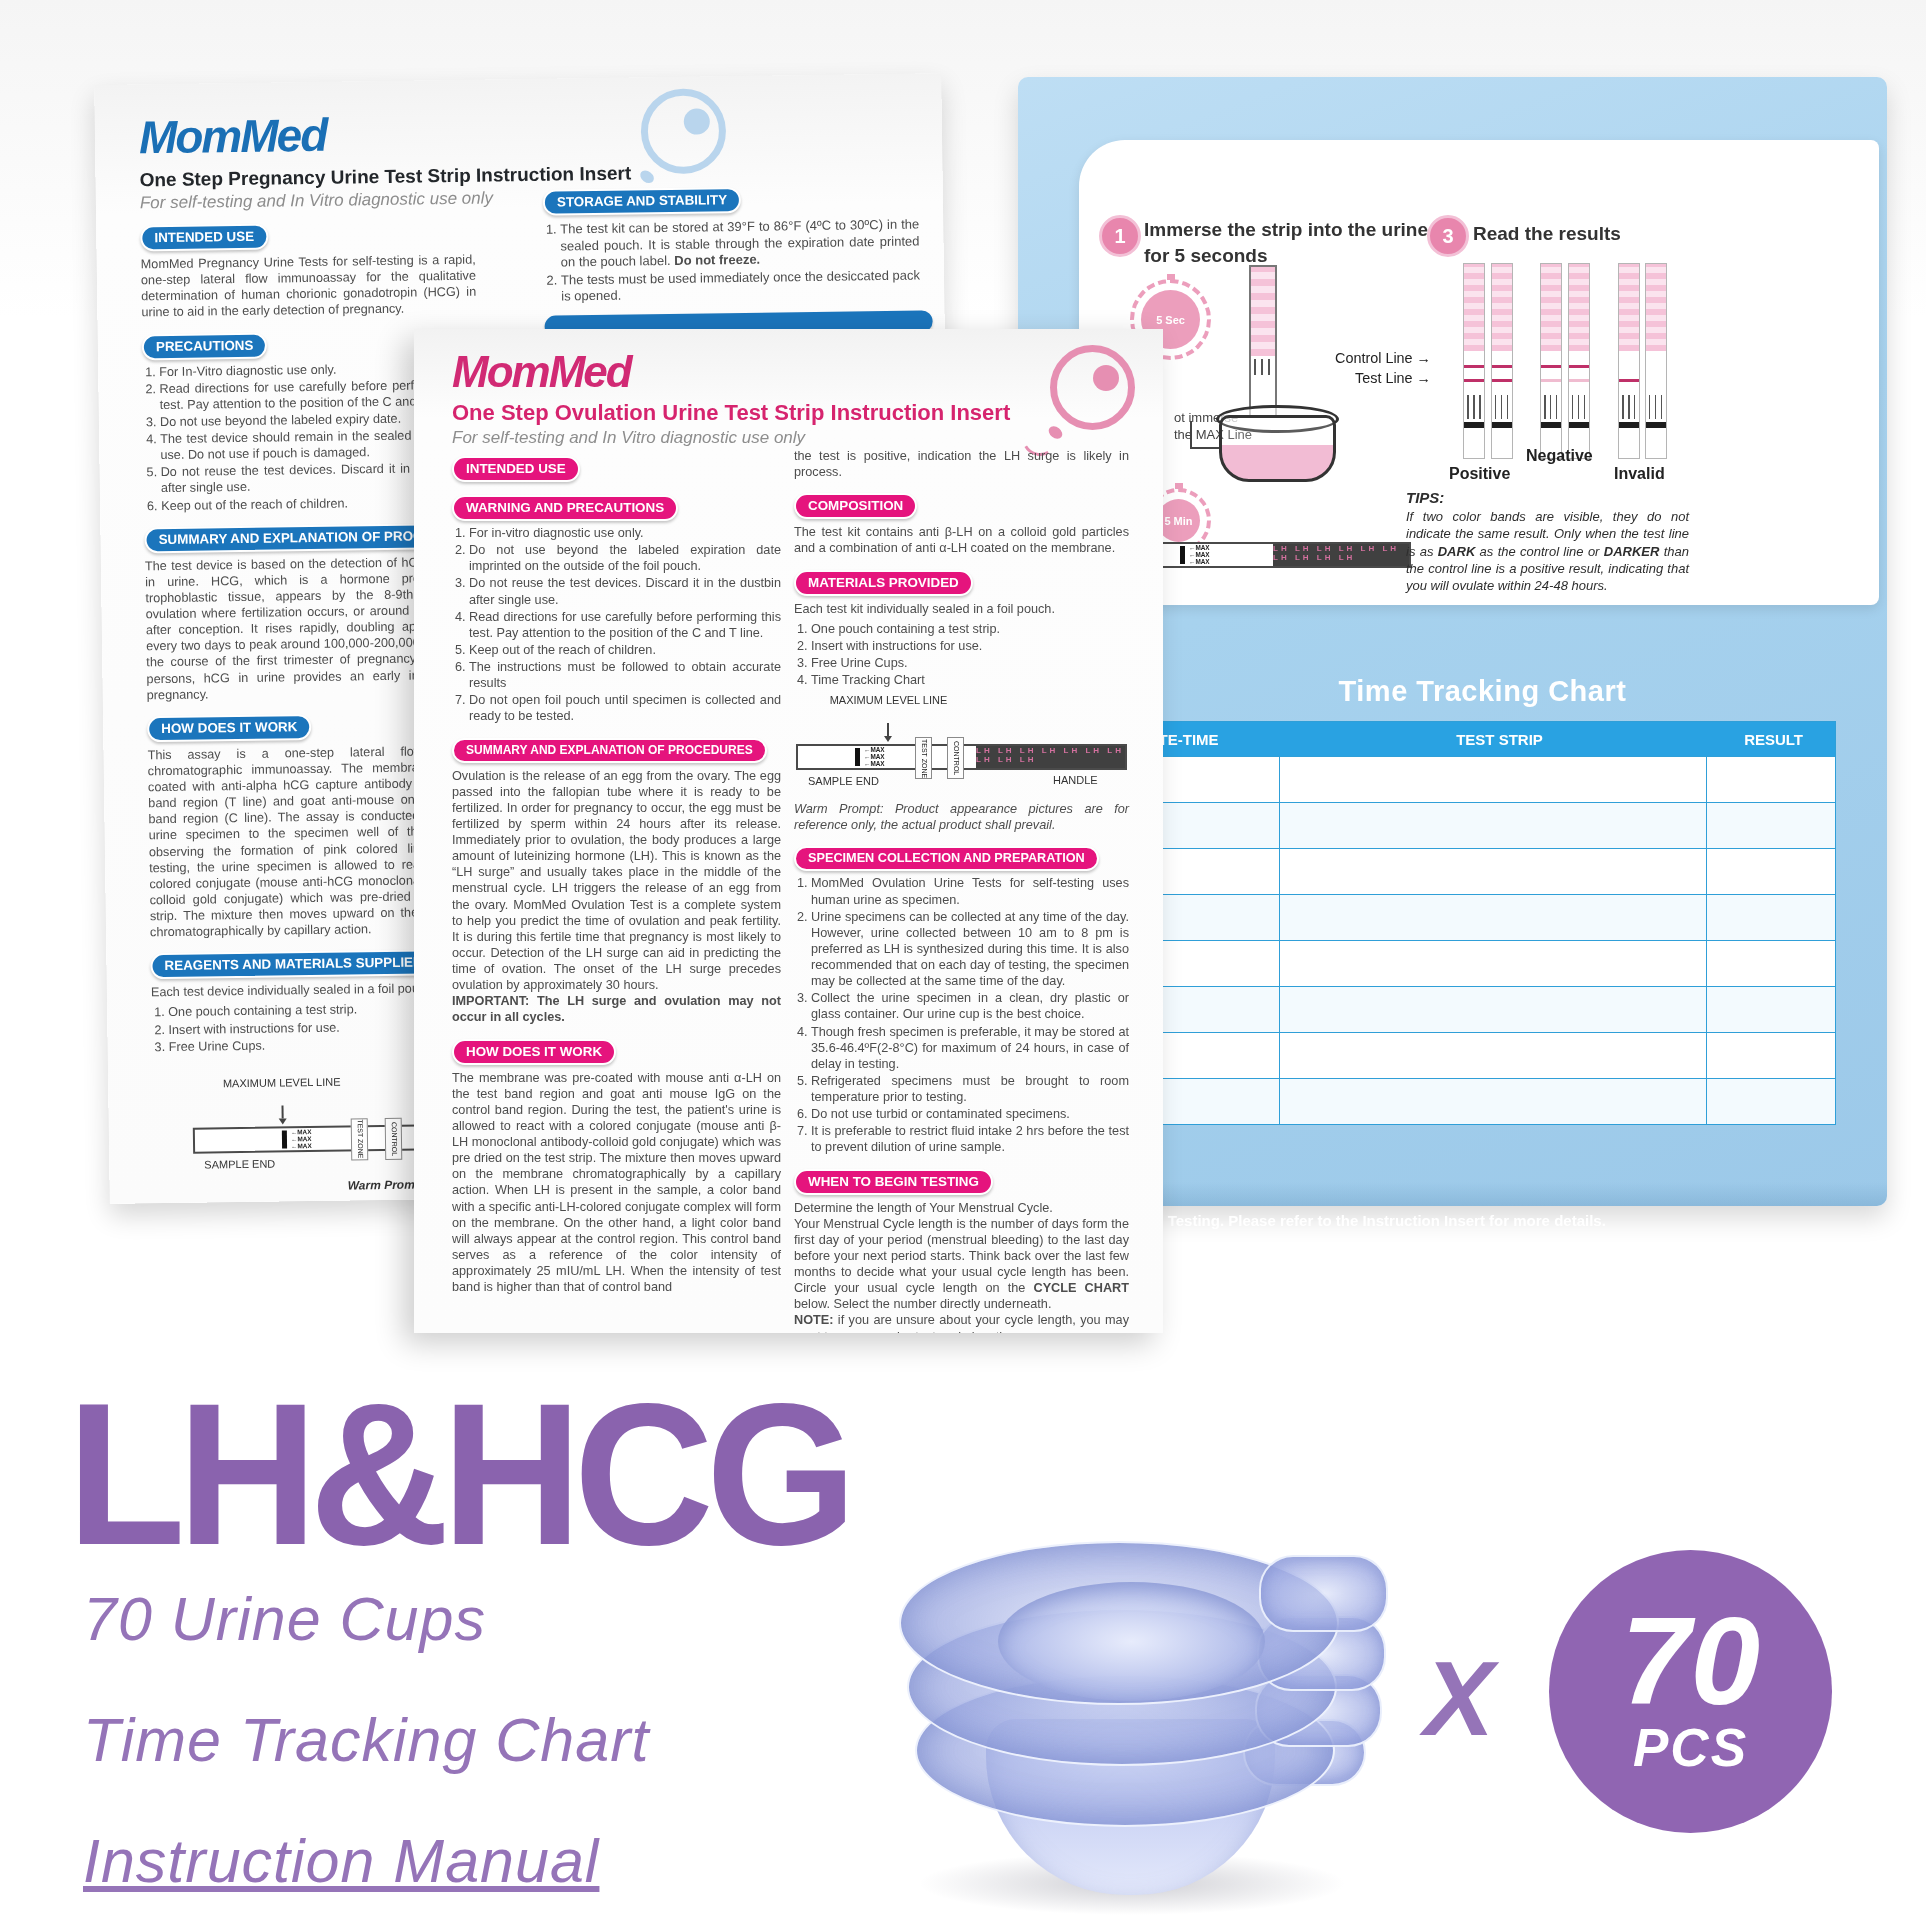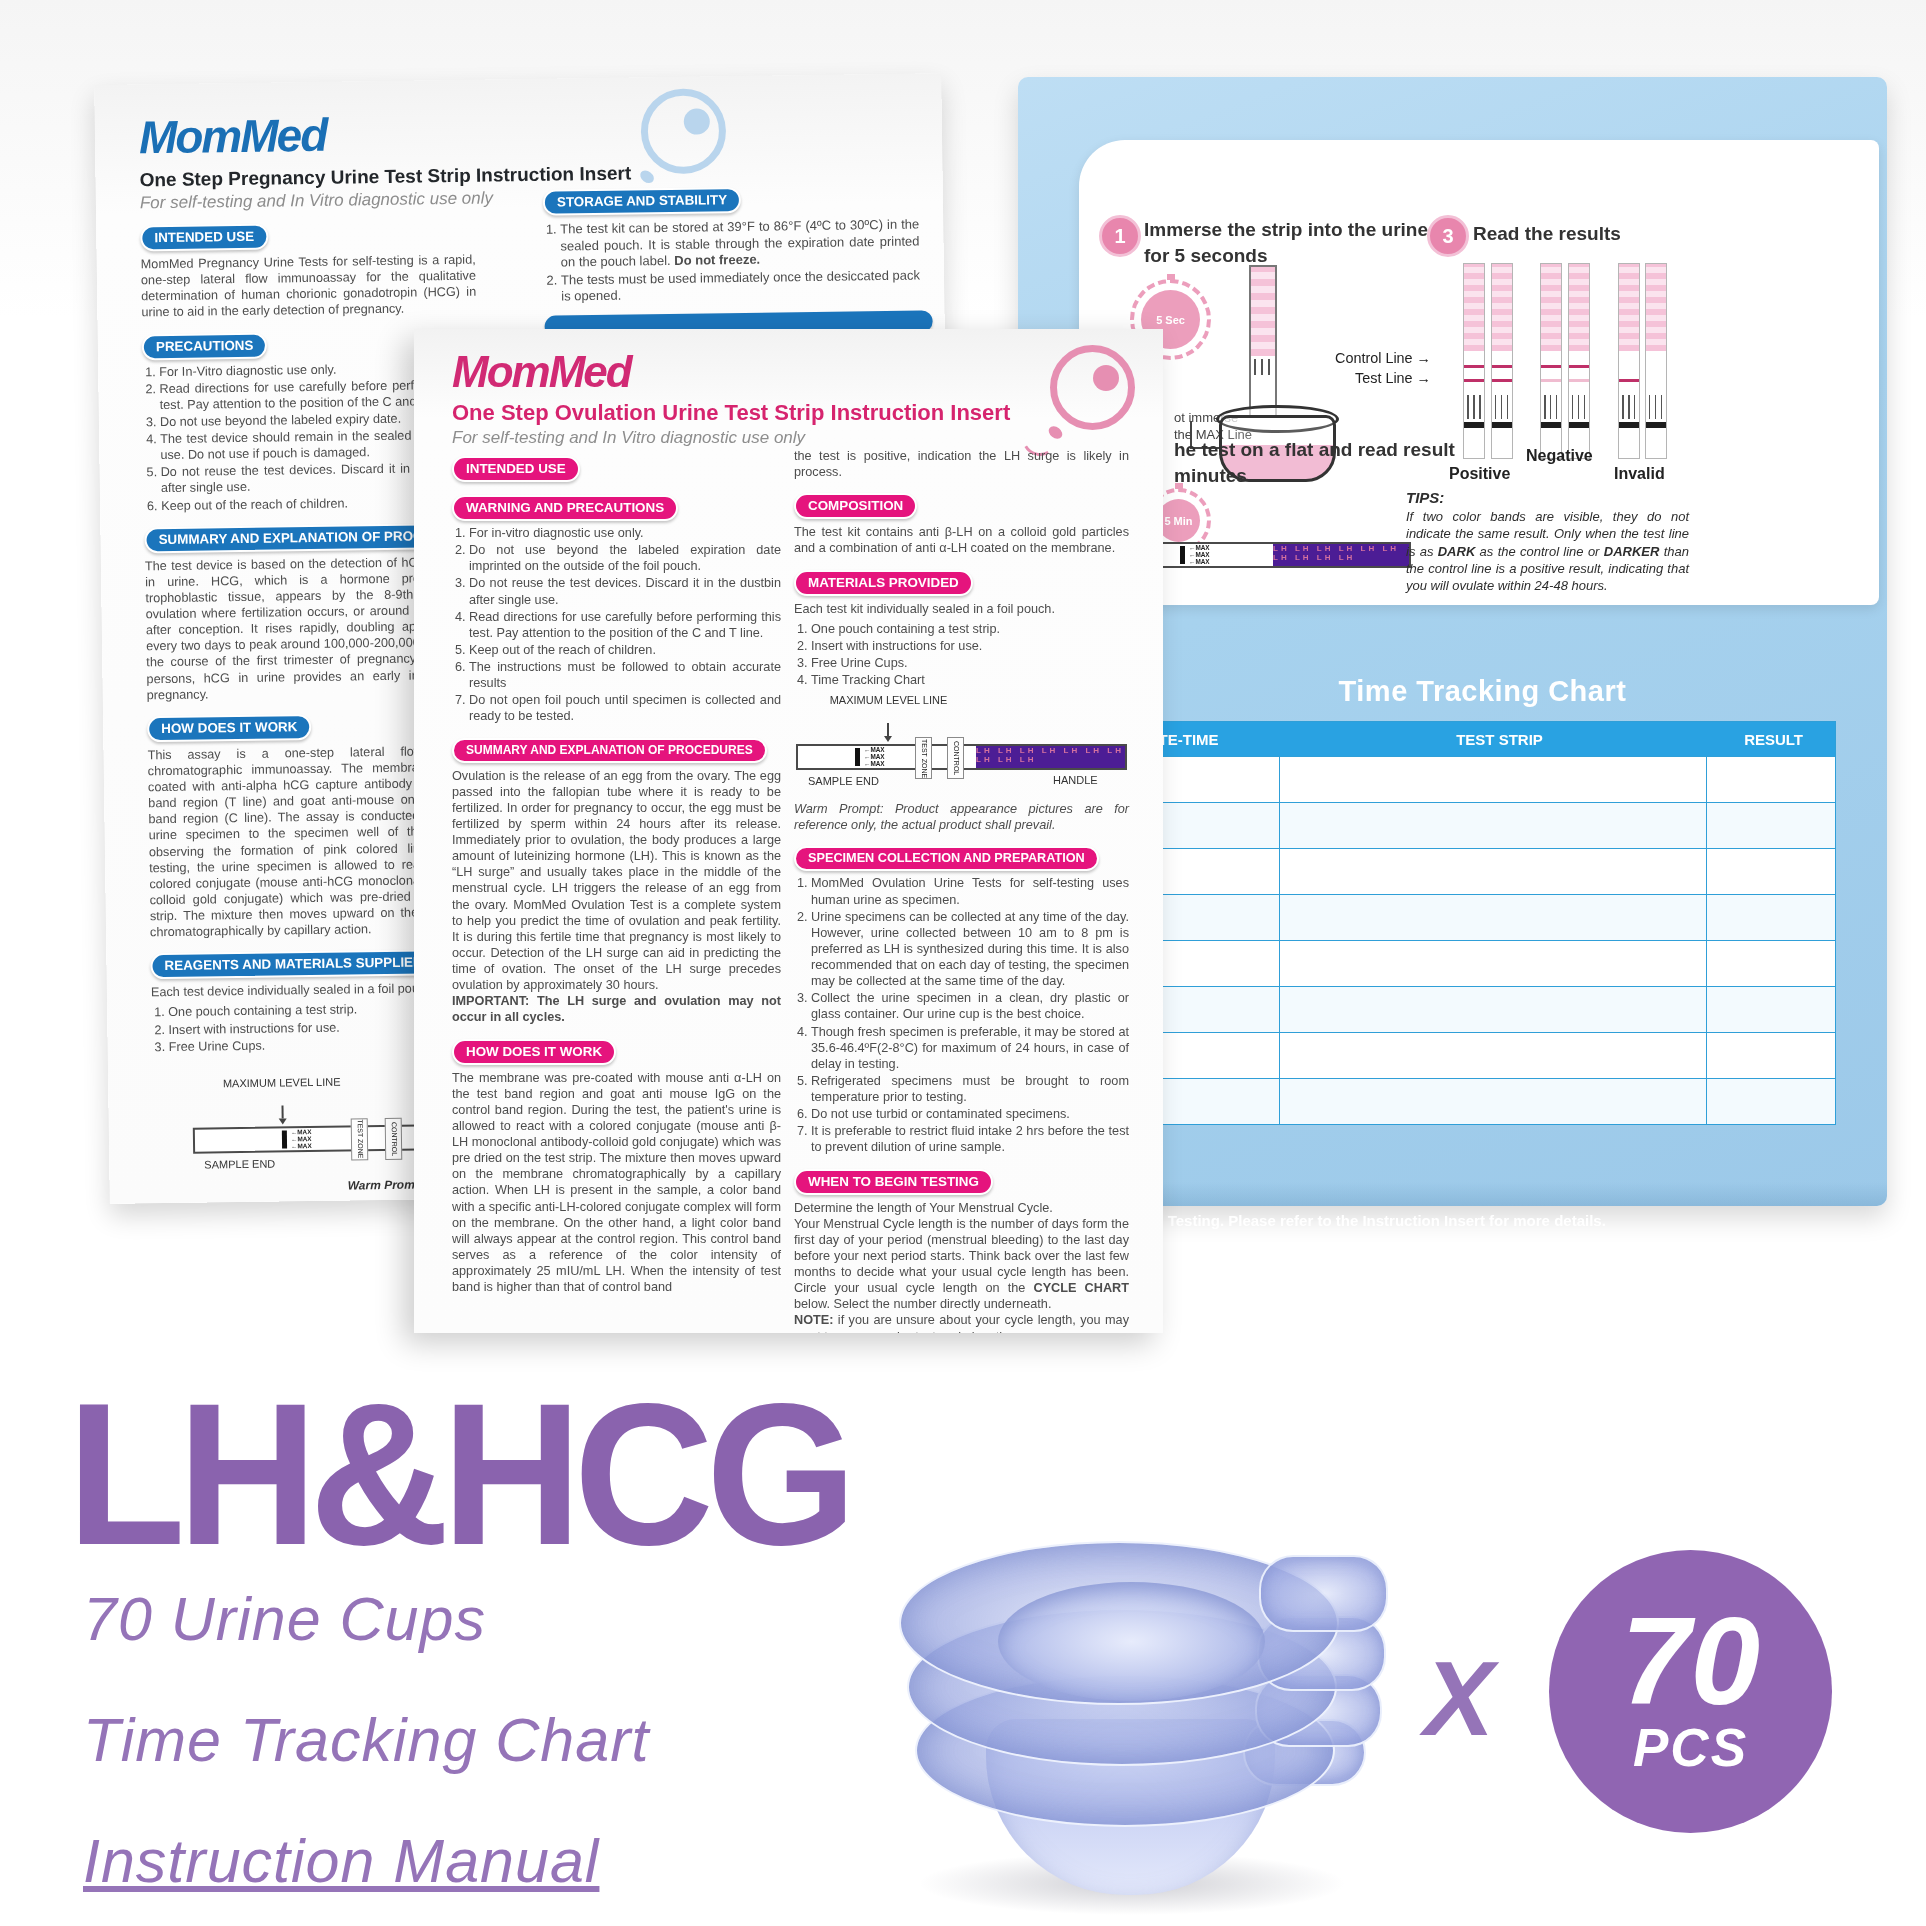--- a/index.html
+++ b/index.html
@@ -55,21 +55,21 @@
   .sd .maxlabel{font-size:11px;color:#333;text-align:center;line-height:1.15;width:149px;}
   .sd .dline{position:absolute;width:2px;height:13px;background:#444;}
   .sd .dtri{position:absolute;width:0;height:0;border-left:4px solid transparent;border-right:4px solid transparent;border-top:6px solid #444;}
   .hstrip{position:absolute;background:#fff;border:2px solid #4a4a4a;height:22px;}
   .hstrip .maxbar{position:absolute;left:24px;top:2px;bottom:2px;width:5px;background:#111;}
   .hstrip .arr{position:absolute;left:33px;top:0px;font-size:6.4px;line-height:7px;color:#222;white-space:pre-line;font-weight:bold;}
   .zone{position:absolute;top:-9px;width:15px;height:40px;background:#fdfdfd;border:1px solid #8a8a8a;
     writing-mode:vertical-rl;font-size:7px;color:#222;text-align:center;line-height:13px;overflow:hidden;}
   .seg{position:absolute;top:0;bottom:0;right:0;overflow:hidden;font-size:8px;letter-spacing:3px;line-height:9px;font-weight:bold;}
   .seg-hcg{background:#cfe2f4;color:#6b9cc9;}
-  .seg-lh{background:#4c1d95;color:#d4719f;}
+  .seg-lh{background:#404040;color:#d4719f;}
   .sd .under{position:absolute;font-size:11px;color:#333;}
 
   
   .doc-center{position:absolute;left:414px;top:329px;width:749px;height:1004px;z-index:3;overflow:hidden;
     background:linear-gradient(#f2f2f2,#fdfdfd 89px,#fcfcfc);box-shadow:-10px 10px 28px rgba(0,0,0,.20);}
   .logo-pink{font-style:italic;font-weight:bold;font-size:44px;color:#d12a74;letter-spacing:-2px;}
   .cd-title{font-weight:bold;font-size:22px;color:#d6246e;white-space:nowrap;}
   .cd-colL{position:absolute;left:38px;top:127px;width:329px;}
   .cd-colR{position:absolute;left:380px;top:119px;width:335px;}
 
@@ -209,24 +209,20 @@
       </div>
       <div class="notetext" style="left:95px;top:242px;width:109px;margin-top:28px;">
         <span>ot immerse</span><br>
         <span>the MAX Line</span>
       </div>
       <div class="pline" style="left:111px;top:281px;width:2px;height:26px;"></div>
       <div class="pline" style="left:111px;top:307px;width:36px;height:2px;"></div>
       <div class="cup-rim" style="left:137px;top:265px;"></div>
       <div class="cup" style="left:140px;top:275px;"></div>
 
-      <div class="steptext" style="left:95px;top:297px;width:297px;">
-        <span>he test on a flat and read result</span><br>
-        <span>minutes</span>
-      </div>
       <div class="timer" style="left:67px;top:348px;width:57px;height:57px;">
         <div class="knob"></div>
         <div class="disc">5 Min</div>
       </div>
       <div class="hstrip" style="left:75px;top:402px;width:253px;">
         <div class="maxbar"></div>
         <div class="arr" style="white-space:pre-line;">←MAX
 ←MAX
 ←MAX</div>
         <div class="seg seg-lh" style="left:117px;">LH LH LH LH LH LH LH LH LH LH</div>

